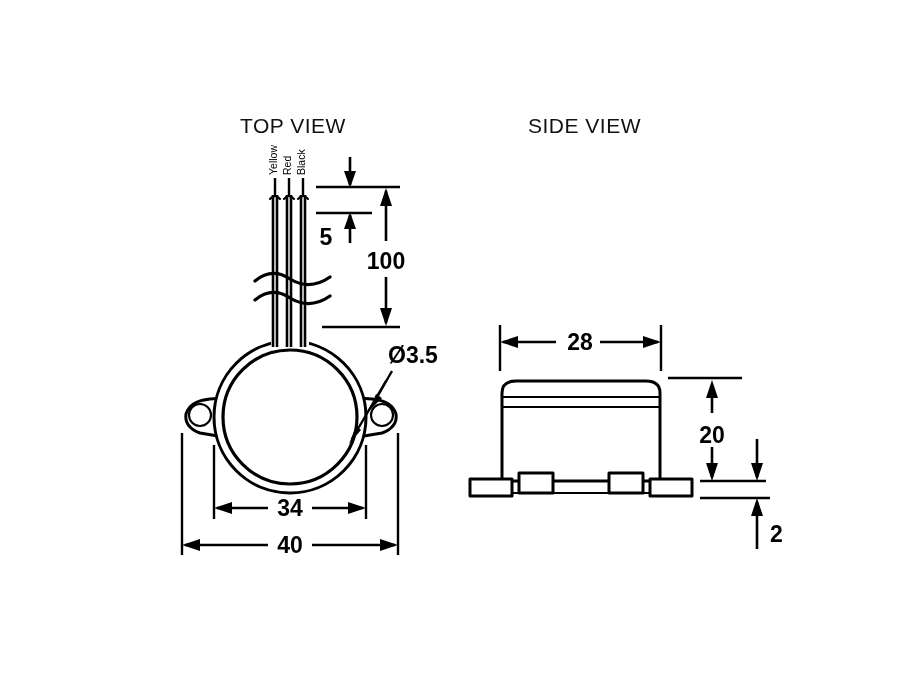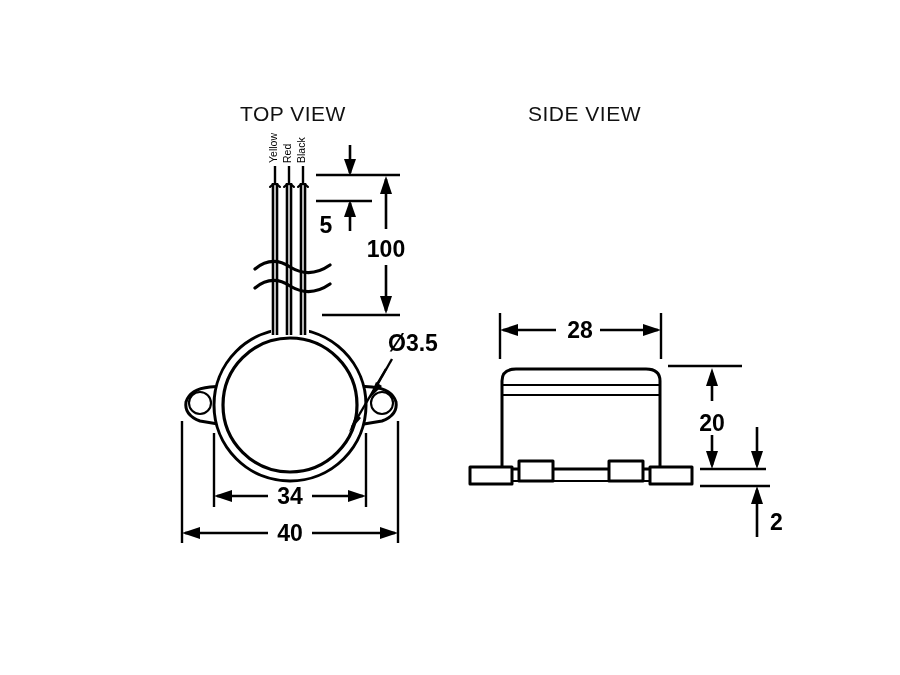--- a/index.html
+++ b/index.html
@@ -12,21 +12,21 @@
     width: 900px;
     height: 675px;
     font-family: "Liberation Sans", sans-serif;
     color: #000000;
     overflow: hidden;
     position: relative;
   }
   #drawing-root {
     position: absolute;
     left: 0;
-    top: 3px;
+    top: 15px;
     width: 900px;
     height: 539px;
   }
   svg.sheet {
     display: block;
     width: 900px;
     height: 675px;
     background: #ffffff;
   }
   .view-title {

